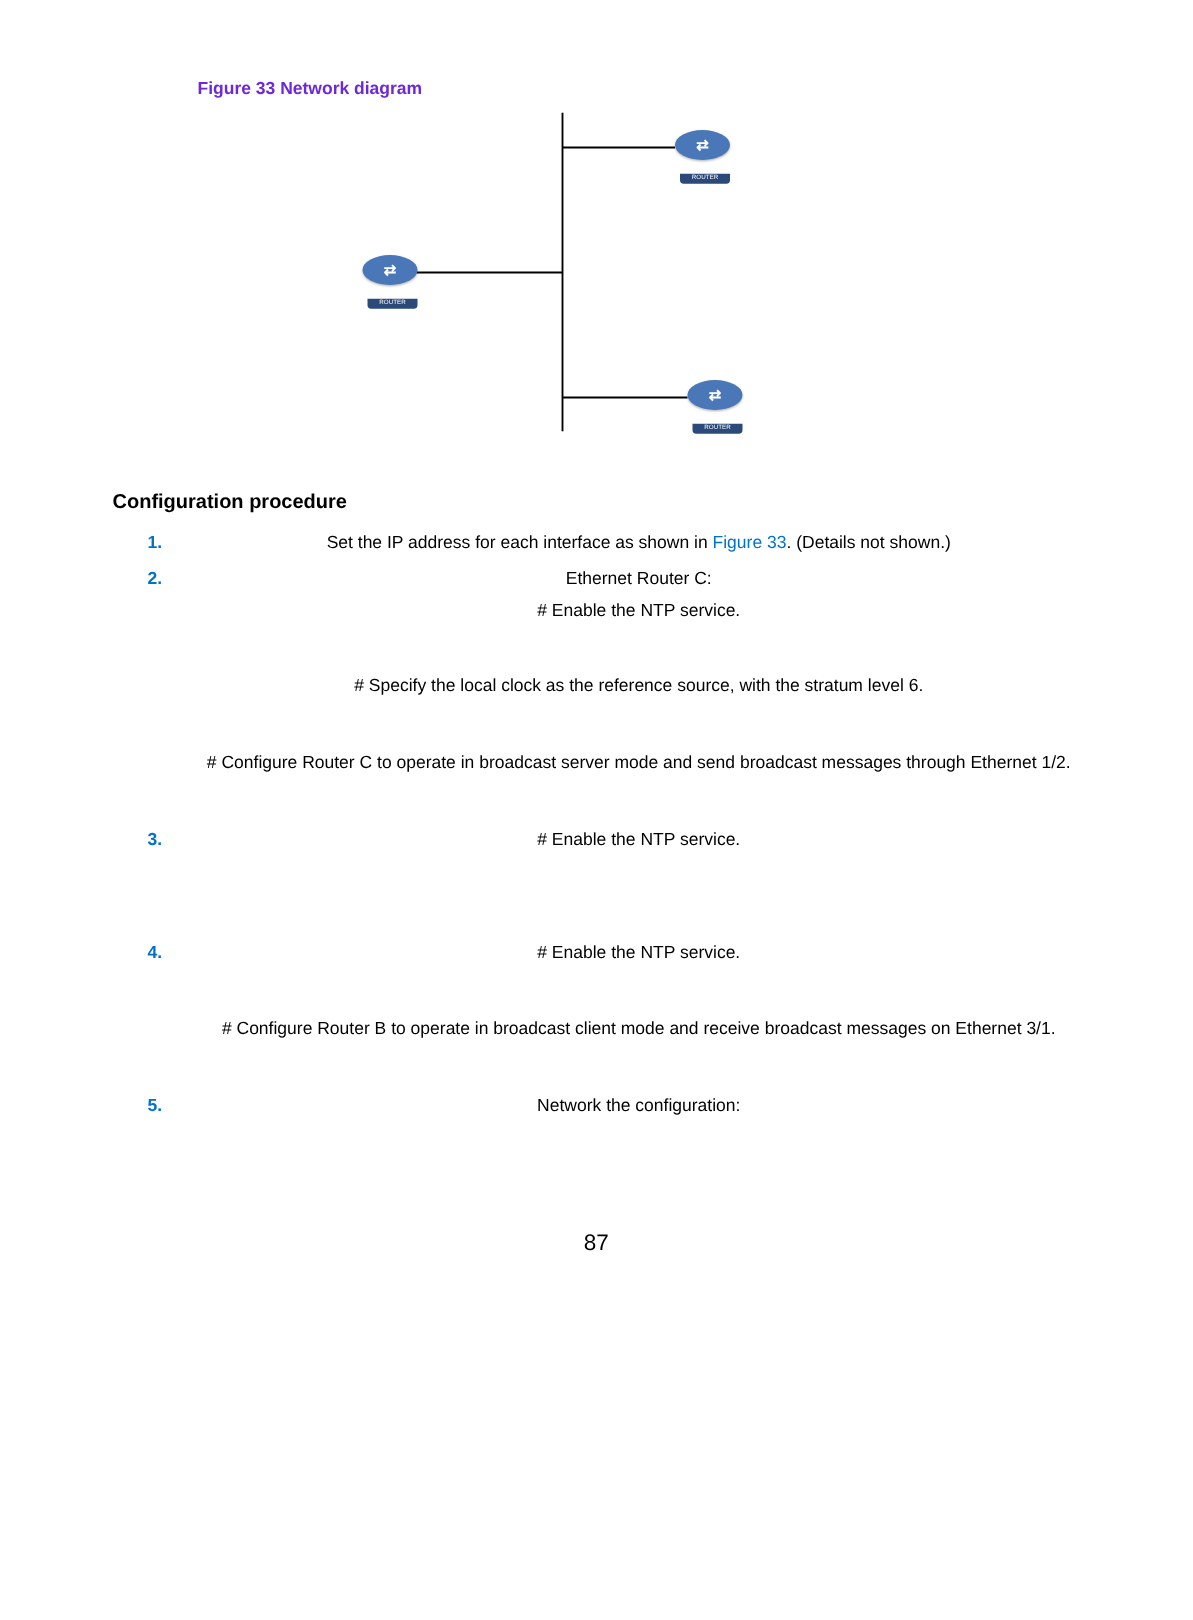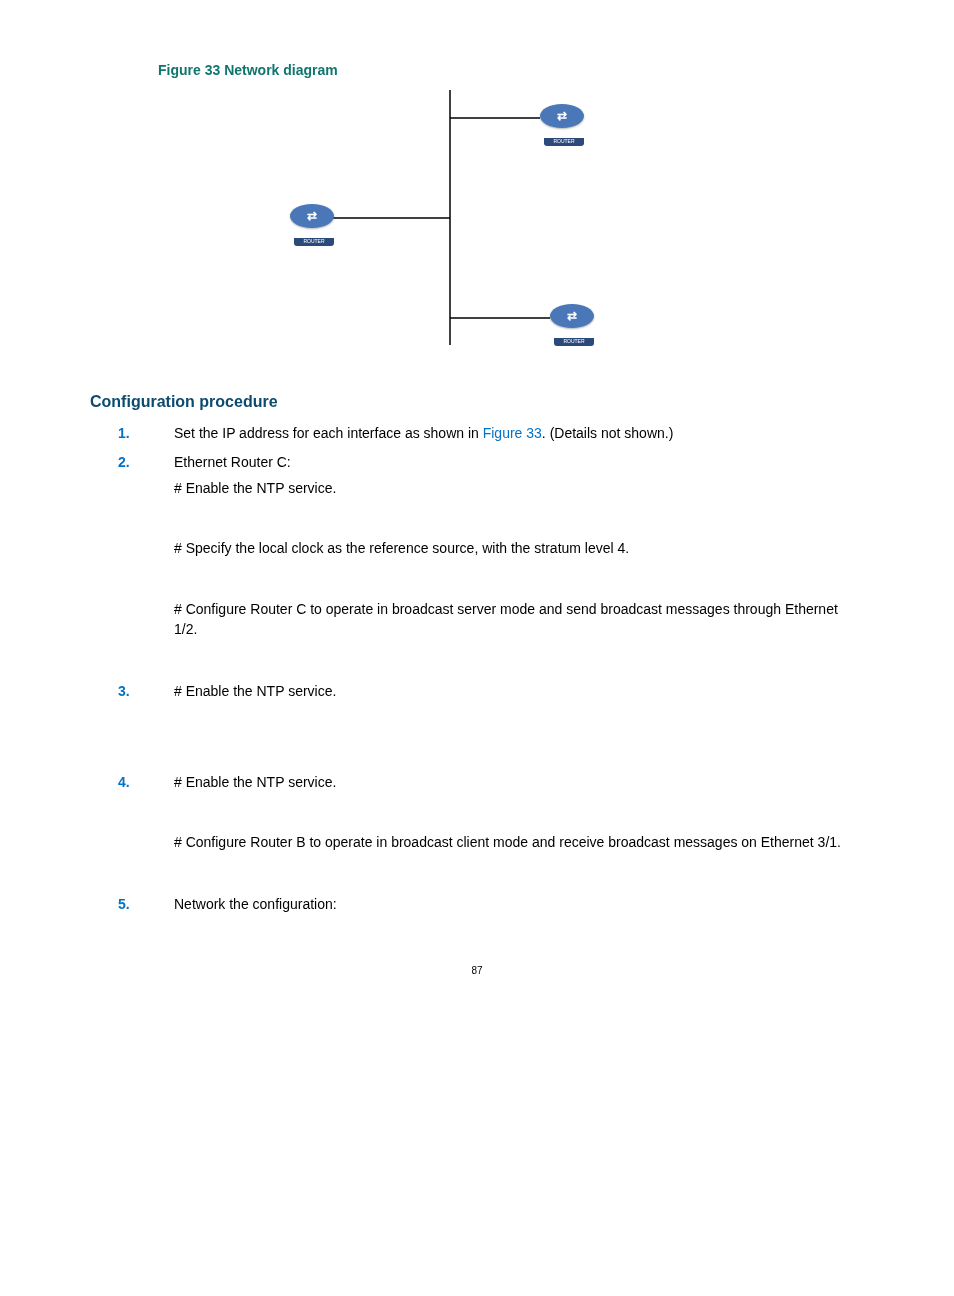--- a/index.html
+++ b/index.html
@@ -6,21 +6,21 @@
     font-family: Arial, Helvetica, sans-serif;
     font-size: 14px;
     color: #000;
     margin: 0;
     padding: 60px 90px 40px 90px;
     width: 954px;
     box-sizing: border-box;
     line-height: 1.45;
   }
   .figure-caption {
-    color: #0f766e;
+    color: #6d28d9;
     font-weight: bold;
     font-size: 14px;
     margin-left: 68px;
     margin-bottom: 10px;
   }
   .diagram-wrap {
     margin: 10px 0 30px 120px;
     position: relative;
     height: 270px;
   }
@@ -59,21 +59,21 @@
   }
   .diagram-lines {
     position: absolute;
     left: 0;
     top: 0;
     width: 400px;
     height: 270px;
     pointer-events: none;
   }
   .section-heading {
-    color: #0c4a6e;
+    color: #000000;
     font-weight: bold;
     font-size: 16px;
     margin: 30px 0 10px 0;
   }
   ol.steps {
     list-style: none;
     padding-left: 68px;
     margin: 0;
   }
   ol.steps > li {
@@ -81,32 +81,33 @@
     margin-bottom: 8px;
   }
   .step-num {
     position: absolute;
     left: -40px;
     top: 0;
     color: #0073c8;
     font-weight: bold;
   }
   .step-body p {
-    margin: 6px 16px;
+    margin: 6px 0;
+    text-align: center;
   }
   .step-spacer {
     height: 28px;
   }
   .link {
     color: #0073c8;
   }
   .page-num {
     text-align: center;
-    font-size: 10px;
-    margin-top: 50px;
+    font-size: 18px;
+    margin-top: 87px;
   }
 </style>
 </head>
 <body>
 
 <div class="figure-caption">Figure 33 Network diagram</div>
 
 <div class="diagram-wrap">
 
   <svg class="diagram-lines" viewBox="0 0 400 270">
@@ -146,21 +147,21 @@
       <div class="step-body">
         <p><span>Set the IP address for each interface as shown in </span><span class="link">Figure 33</span><span>. (Details not shown.)</span></p>
       </div>
     </li>
     <li>
       <span class="step-num">2.</span>
       <div class="step-body">
         <p>Ethernet Router C:</p>
         <p># Enable the NTP service.</p>
         <div class="step-spacer"></div>
-        <p># Specify the local clock as the reference source, with the stratum level 4.</p>
+        <p># Specify the local clock as the reference source, with the stratum level 6.</p>
         <div class="step-spacer"></div>
         <p># Configure Router C to operate in broadcast server mode and send broadcast messages through Ethernet 1/2.</p>
         <div class="step-spacer"></div>
       </div>
     </li>
     <li>
       <span class="step-num">3.</span>
       <div class="step-body">
         <p># Enable the NTP service.</p>
         <div class="step-spacer"></div>

